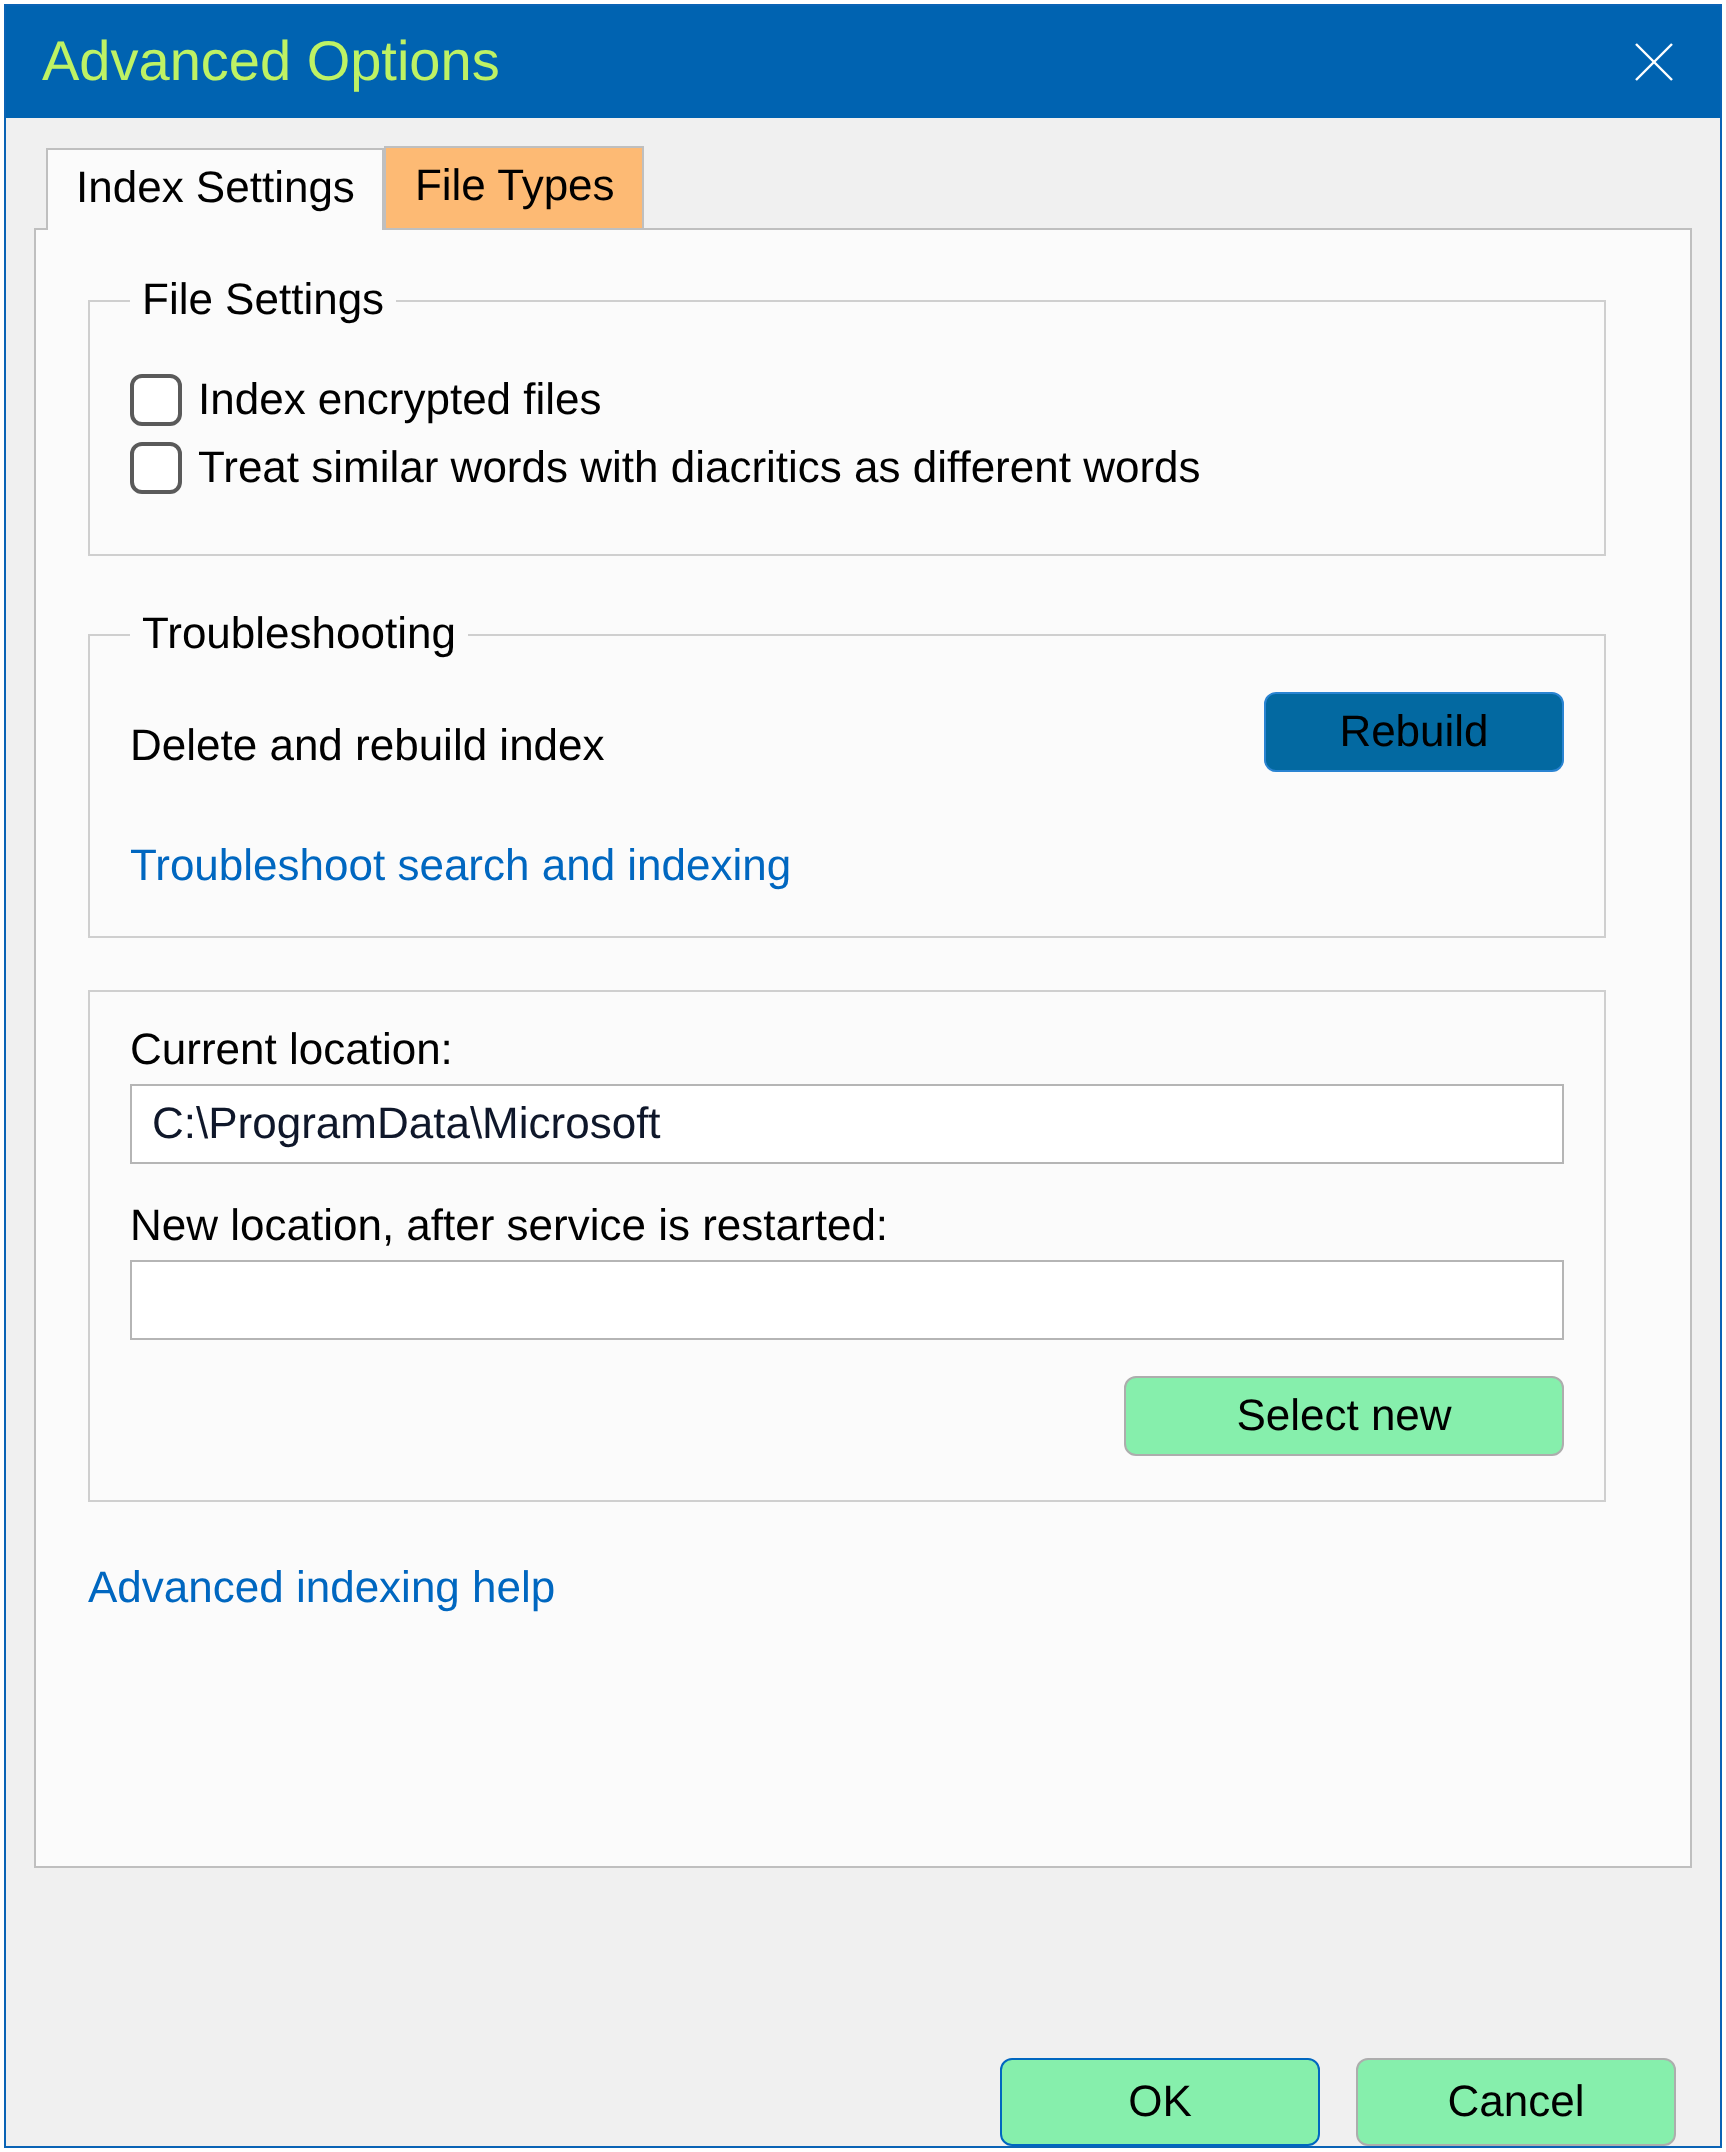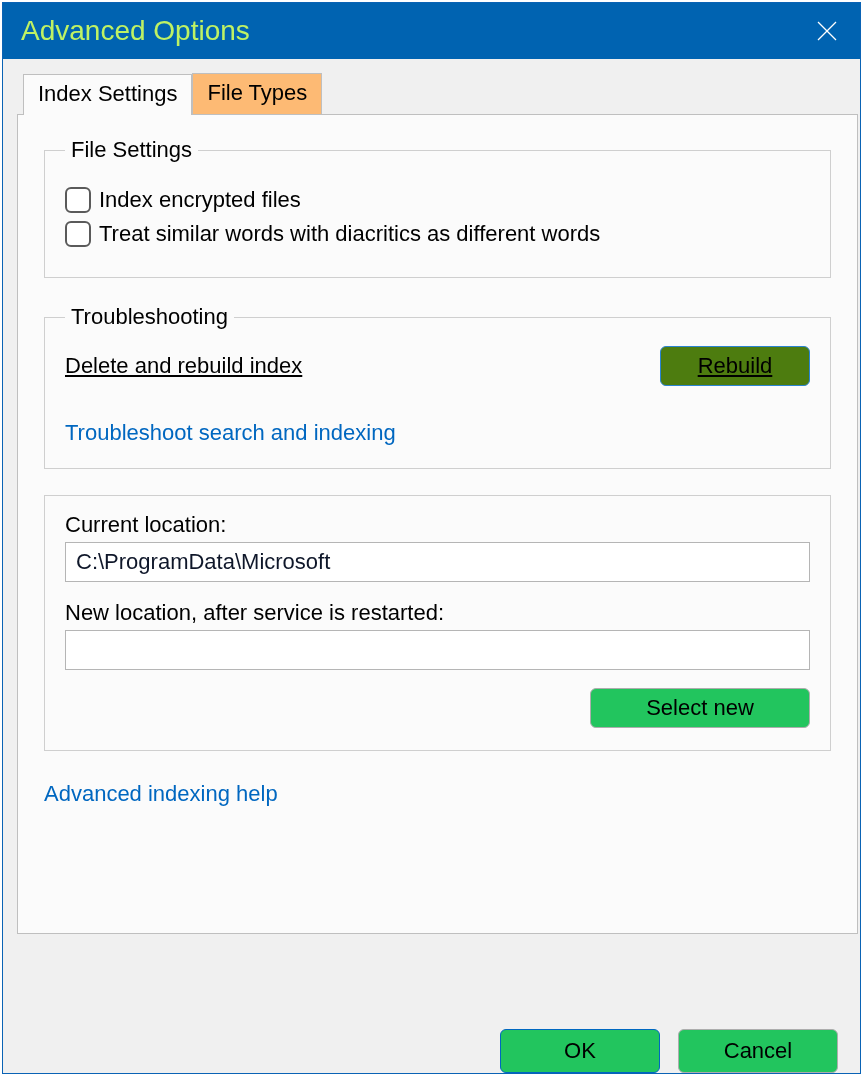--- a/index.html
+++ b/index.html
@@ -43,21 +43,21 @@
     justify-content: center;
     cursor: pointer;
   }
   .titlebar .close svg { stroke: #fff; stroke-width: 1.2; }
   .client {
     position: absolute;
     top: 56px;
     left: 0;
     right: 0;
     bottom: 0;
-    padding: 14px 2px 14px 14px;
+    padding: 14px 14px 14px 14px;
   }
   .tabstrip {
     display: flex;
     align-items: flex-end;
     position: relative;
     z-index: 2;
     margin-left: 6px;
   }
   .tab {
     padding: 6px 14px 8px 14px;
@@ -79,21 +79,21 @@
   .tabpanel {
     border: 1px solid #bfbfbf;
     background: #fbfbfb;
     padding: 22px 26px 30px 26px;
     position: relative;
     z-index: 1;
     min-height: 820px;
   }
   fieldset {
     border: 1px solid #cfcfcf;
-    margin: 0 0 26px 0;
+    margin: 0 16px 26px 0;
     padding: 16px 20px 22px 20px;
     font-size: 22px;
   }
   fieldset legend {
     padding: 0 6px;
     font-size: 22px;
   }
   .checkrow {
     display: flex;
     align-items: center;
@@ -104,38 +104,37 @@
     width: 26px;
     height: 26px;
     border: 2px solid #5a5a5a;
     border-radius: 6px;
     background: #fff;
     cursor: pointer;
     flex: 0 0 auto;
   }
   .row2 {
     display: flex;
-    align-items: center;
+    align-items: flex-end;
     justify-content: space-between;
     margin-bottom: 34px;
-    text-decoration: underline;
   }
   .btn {
     border: 1px solid #adadad;
-    background: #22c55e;
+    background: #86efac;
     font-size: 22px;
     font-family: inherit;
     border-radius: 6px;
     padding: 6px 22px;
     min-width: 150px;
     cursor: pointer;
     text-align: center;
   }
   .btn.hl {
-    background: #4d7c0f;
+    background: #0369a1;
     border: 1px solid #2a84d2;
   }
   .btn.primary {
     border: 1px solid #0067c0;
   }
   .link {
     color: #0067c0;
     cursor: pointer;
     font-size: 22px;
   }

